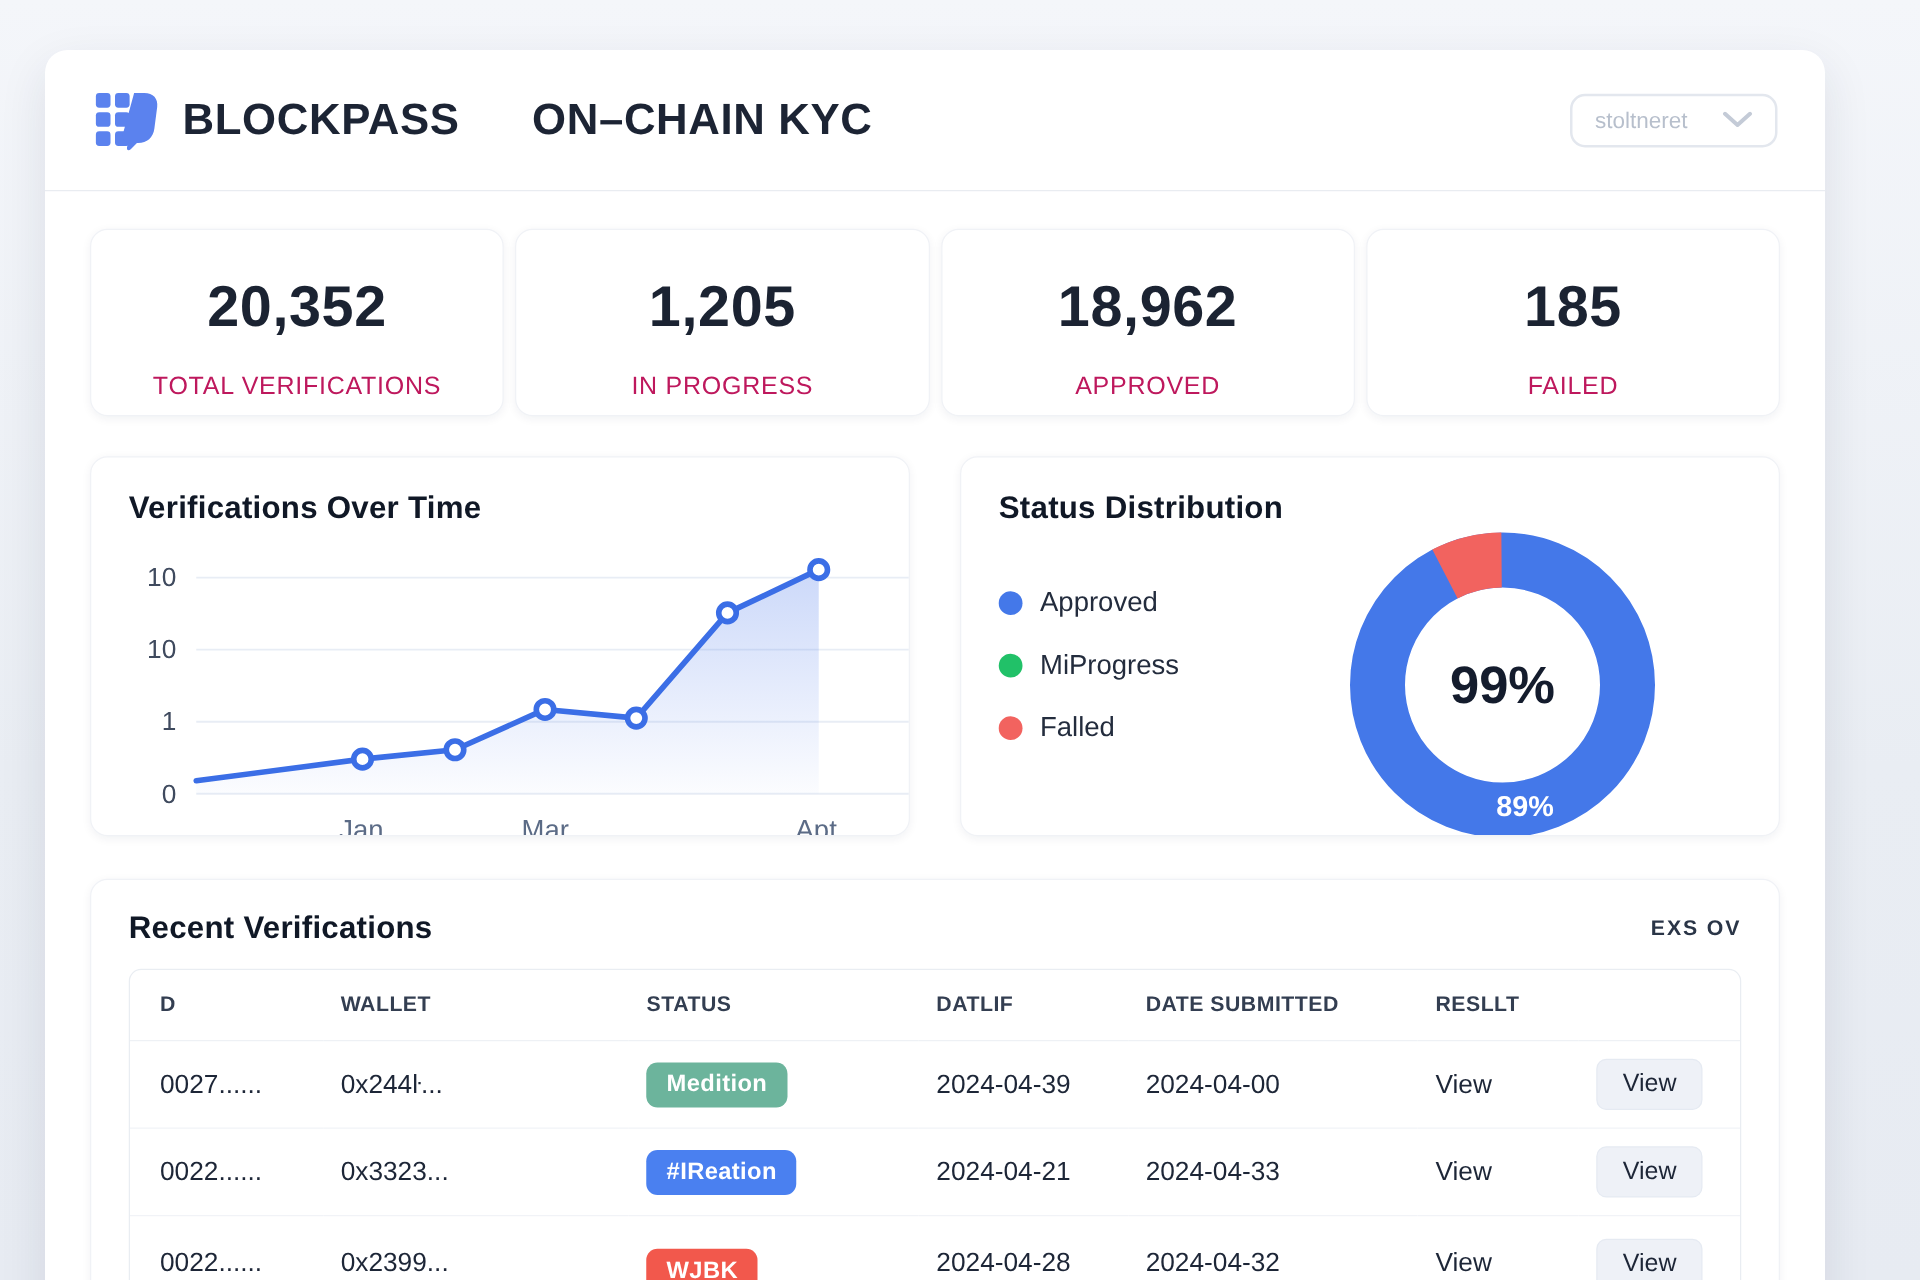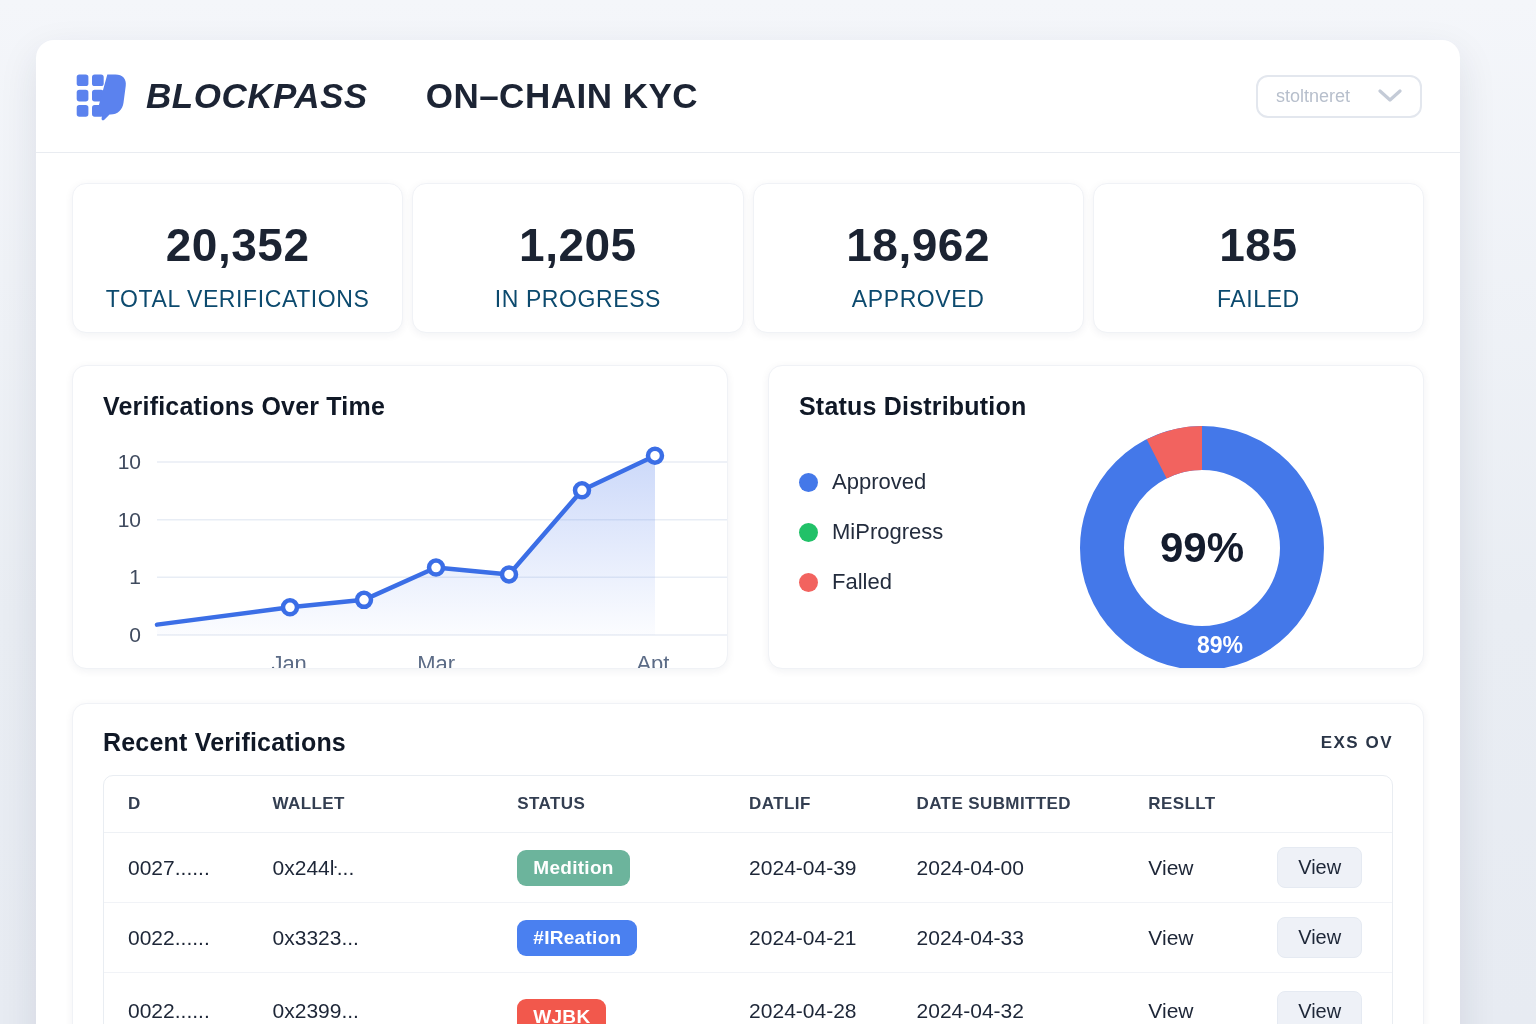--- a/index.html
+++ b/index.html
@@ -11,38 +11,38 @@
   }
   .app-card {
     position:absolute; left:36px; top:40px; width:1424px; height:1110px;
     background:#ffffff; border-radius:18px;
     box-shadow:0 14px 38px rgba(25,40,70,.10);
     overflow:hidden;
   }
   
   .hdr { display:flex; align-items:center; padding:26px 38px; height:112px; }
   .logo { width:54px; height:54px; display:inline-block; }
-  .brand { font-size:35px; font-weight:800; color:#1c2434; letter-spacing:.5px; margin-left:18px;font-style:italic; }
+  .brand { font-size:35px; font-weight:800; color:#1c2434; letter-spacing:.5px; margin-left:18px; }
   .subtitle { font-size:35px; font-weight:800; color:#1c2434; letter-spacing:.5px; margin-left:58px;text-align:right; }
   .spacer { flex:1; }
   .dropdown {
     display:flex; align-items:center; gap:28px;
     border:2px solid #e3e7ee; border-radius:12px; padding:9px 18px;
     color:#b7bfcc; font-size:18px; cursor:pointer; background:#fff;
   }
   .hdr-divider { height:1px; background:#e9ecf1; }
   
   .stats { display:grid; grid-template-columns:repeat(4,1fr); gap:9px; padding:30px 36px 0; }
   .stat-card {
     background:#fff; border:1px solid #f0f2f6; border-radius:14px;
     box-shadow:0 2px 8px rgba(25,40,70,.06);
     text-align:center; padding:34px 12px 30px; height:150px;
   }
   .stat-value { font-size:46px; font-weight:800; color:#1b2332; letter-spacing:.5px; }
-  .stat-label { margin-top:14px; font-size:23px; color:#0c4a6e; letter-spacing:.6px; }
+  .stat-label { margin-top:26px; font-size:20px; color:#be185d; letter-spacing:.6px; }
   
   .charts { display:grid; grid-template-columns:1fr 1fr; gap:40px; margin:32px 36px 0; }
   .chart-card {
     background:#fff; border:1px solid #f0f2f6; border-radius:14px;
     box-shadow:0 2px 8px rgba(25,40,70,.06);
     padding:26px 30px 18px; height:304px; position:relative; overflow:hidden;
   }
   .card-title { font-size:25px; font-weight:700; color:#101826; letter-spacing:.2px; }
   #line-chart svg { display:block; margin-top:6px; }
   .donut-flex { display:flex; align-items:flex-start; }

